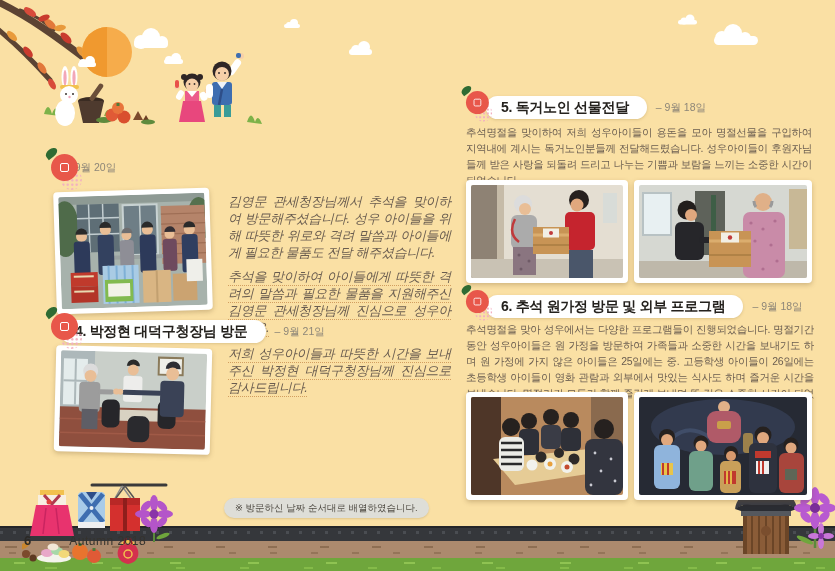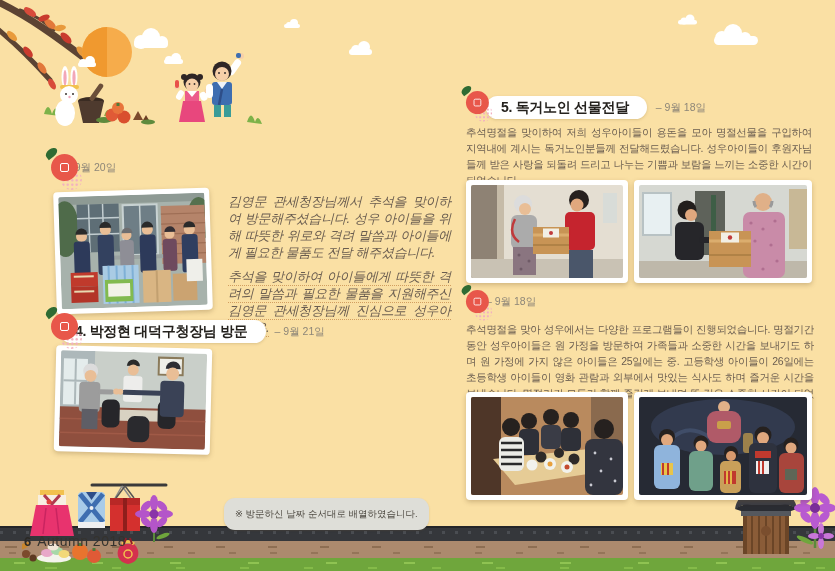--- a/index.html
+++ b/index.html
@@ -56,26 +56,26 @@
     text-decoration-color:var(--underline,#D29E5F);text-underline-offset:3.5px;text-decoration-thickness:1px;}
 
   
   .photo{position:absolute;background:#fff;padding:5px;border-radius:4px;
     box-shadow:0 2px 5px rgba(110,80,40,.30);z-index:3;}
   .photo svg{border-radius:2px;}
   .tilt-l{transform:rotate(-1.8deg);}
   .tilt-r{transform:rotate(1.4deg);}
 
   
-  .note-pill{position:absolute;left:224px;top:498px;display:inline-flex;align-items:center;
-    height:20px;padding:16px 11px;background:var(--note-pill-bg,#DEDED8);border-radius:11px;
+  .note-pill{position:absolute;left:224px;top:498px;display:inline-flex;
+    height:20px;padding:4px 11px;background:var(--note-pill-bg,#DEDED8);border-radius:11px;
     font-size:9.5px;color:#514D45;z-index:4;box-shadow:0 1px 2px rgba(100,80,40,.18);white-space:nowrap;}
   .page-footer{position:absolute;left:24px;top:533px;display:flex;align-items:baseline;gap:6px;z-index:5;}
   .page-num{font-size:13px;font-weight:bold;color:#2B2925;}
-  .footer-label{font-size:14px;color:#35332E;letter-spacing:.5px;}
+  .footer-label{font-size:12px;color:#35332E;letter-spacing:.5px;margin-left:32px;}
 </style>
 </head>
 <body>
 
 <div class="spread">
 
   <svg class="decor" style="left:0;top:0" width="835" height="150" viewBox="0 0 835 150">
 
     <g>
       <path d="M-6,0 C28,16 56,36 92,64" stroke="#5C4333" stroke-width="7" fill="none" stroke-linecap="round"></path>
@@ -302,20 +302,21 @@
       <rect x="63" y="24" width="19" height="26" rx="3" fill="#EDEDEB"></rect>
       <path d="M105,16 a7.5,7.5 0 0 1 15,0 Z" fill="#2E2E33"></path>
         <circle cx="112" cy="21" r="6.5" fill="#E9BE96"></circle>
       <rect x="100" y="28" width="24" height="36" rx="4" fill="#3A4256"></rect>
       <rect x="62" y="38" width="40" height="5" rx="2.5" fill="#3A4256"></rect>
       <circle cx="60" cy="40" r="3" fill="#E9BE96"></circle>
     </svg>
   </div>
 
   <div class="para left-col" style="left:228px;top:345px">
+    <p class="u-dash">저희 성우아이들과 따뜻한 시간을 보내주신 박정현 대덕구청장님께 진심으로 감사드립니다.</p>
   </div>
 
   <div class="flower sm" style="left:460px;top:86px">
     <span class="fl-dots"></span>
     <span class="fl-bloom"></span>
     <span class="fl-leaf"></span>
   </div>
   <div class="header-row" style="left:486px;top:96px">
     <div class="pill">
       <span class="ttl">5. 독거노인 선물전달</span>
@@ -388,20 +389,23 @@
       <path d="M70,70 H112" stroke="#A87C42" stroke-width="1.5"></path>
     </svg>
   </div>
 
   <div class="flower sm" style="left:460px;top:285px">
     <span class="fl-dots"></span>
     <span class="fl-bloom"></span>
     <span class="fl-leaf"></span>
   </div>
   <div class="header-row" style="left:486px;top:295px">
+    <div class="pill">
+      <span class="ttl">6. 추석 원가정 방문 및 외부 프로그램</span>
+    </div>
     <span class="date">– 9월 18일</span>
   </div>
 
   <div class="para right-col" style="left:466px;top:321px;width:348px">
     <p>추석명절을 맞아 성우에서는 다양한 프로그램들이 진행되었습니다. 명절기간 동안 성우아이들은 원 가정을 방문하여 가족들과 소중한 시간을 보내기도 하며 원 가정에 가지 않은 아이들은 25일에는 중. 고등학생 아이들이 26일에는 초등학생 아이들이 영화 관람과 외부에서 맛있는 식사도 하며 즐거운 시간을 보냈습니다. 명절기간 모두가 함께 즐겁게 보내며 뜻 깊은 소중한 시간이 되었습니다~^^</p>
   </div>
 
   <div class="photo" style="left:466px;top:392px">
     <svg width="152" height="98" viewBox="0 0 152 98">
       <rect width="152" height="98" fill="#B98A5E"></rect>

